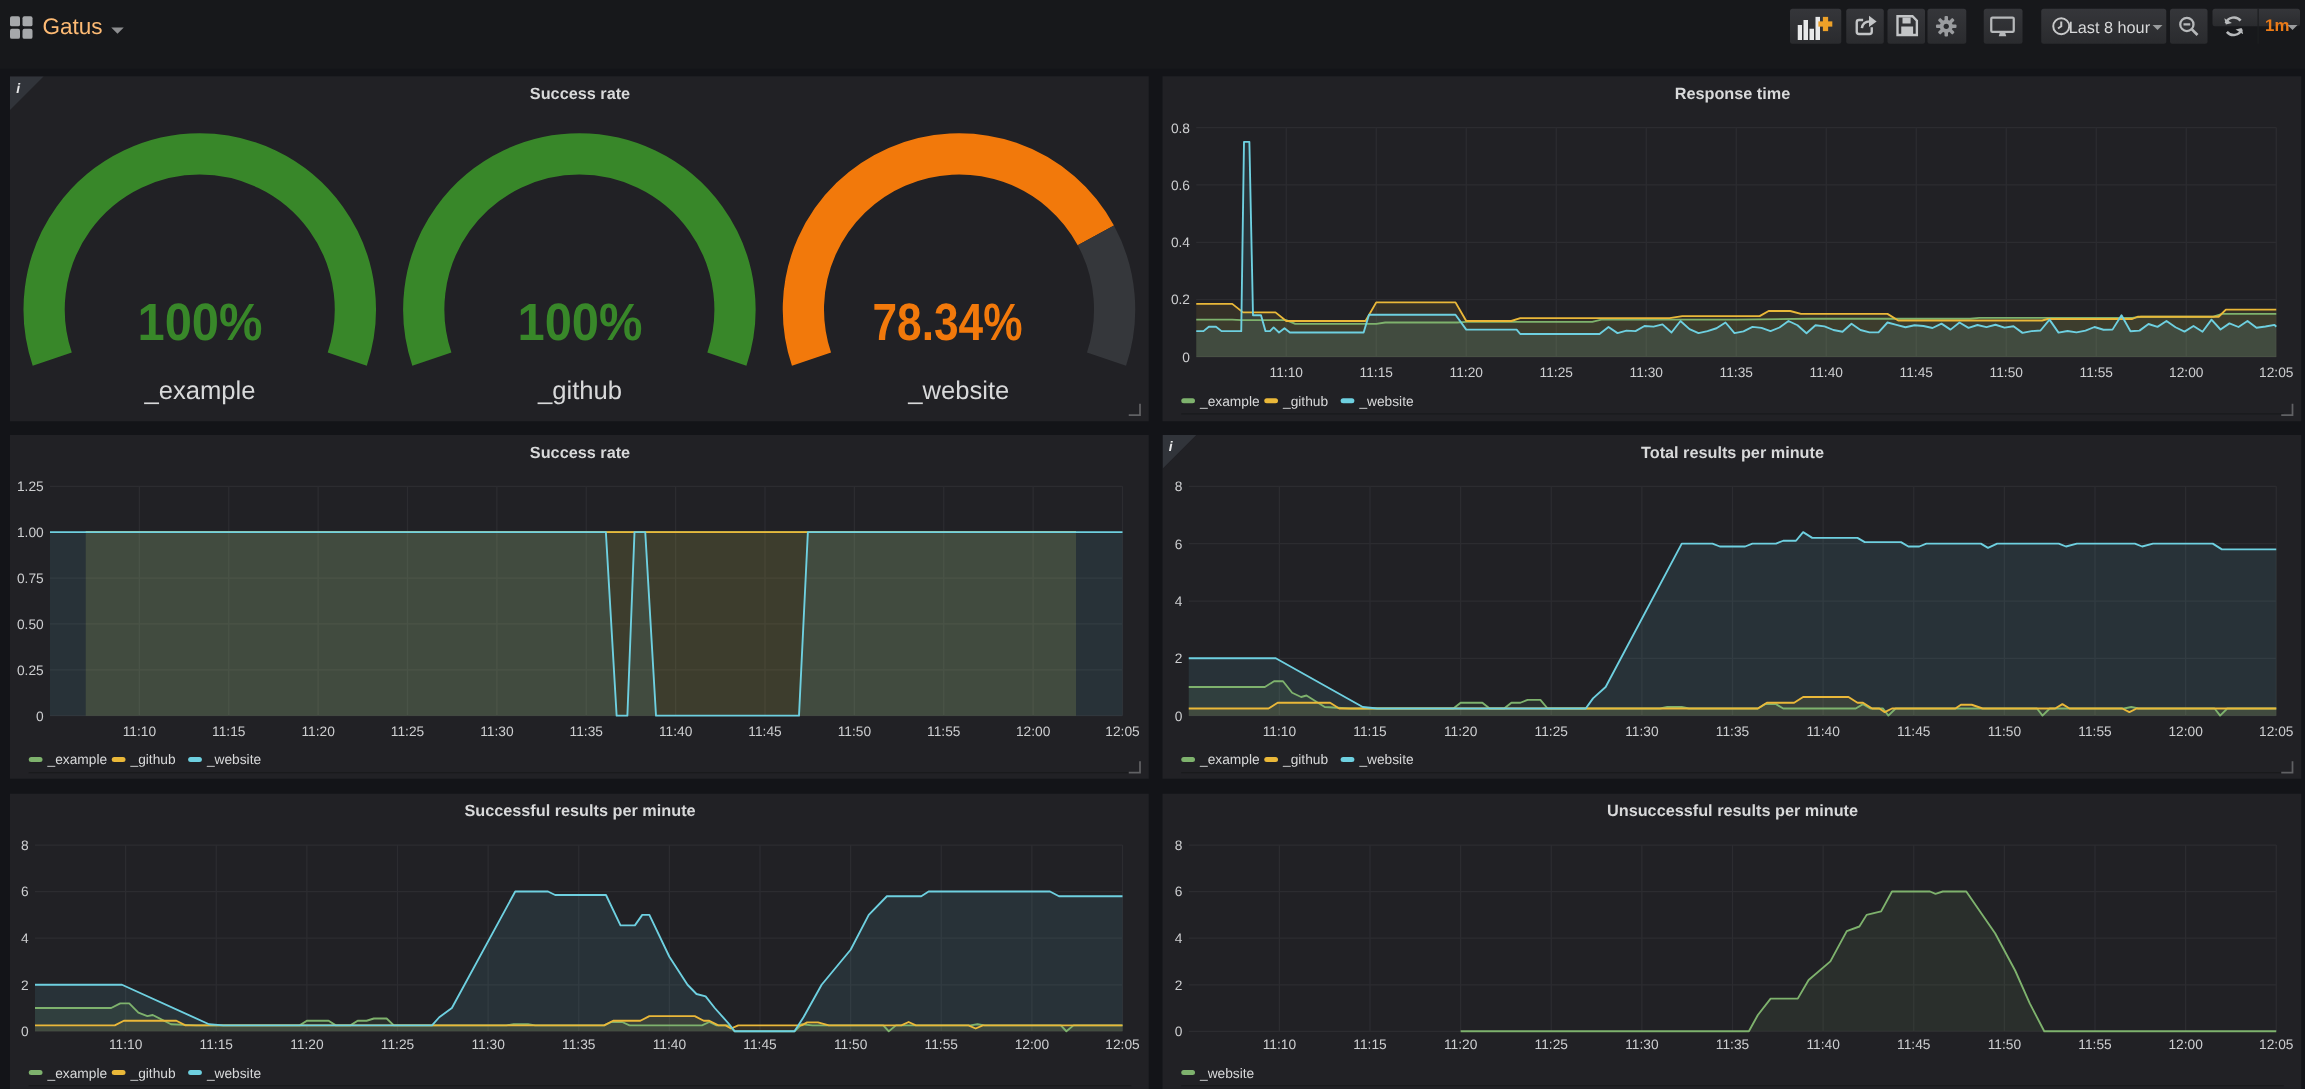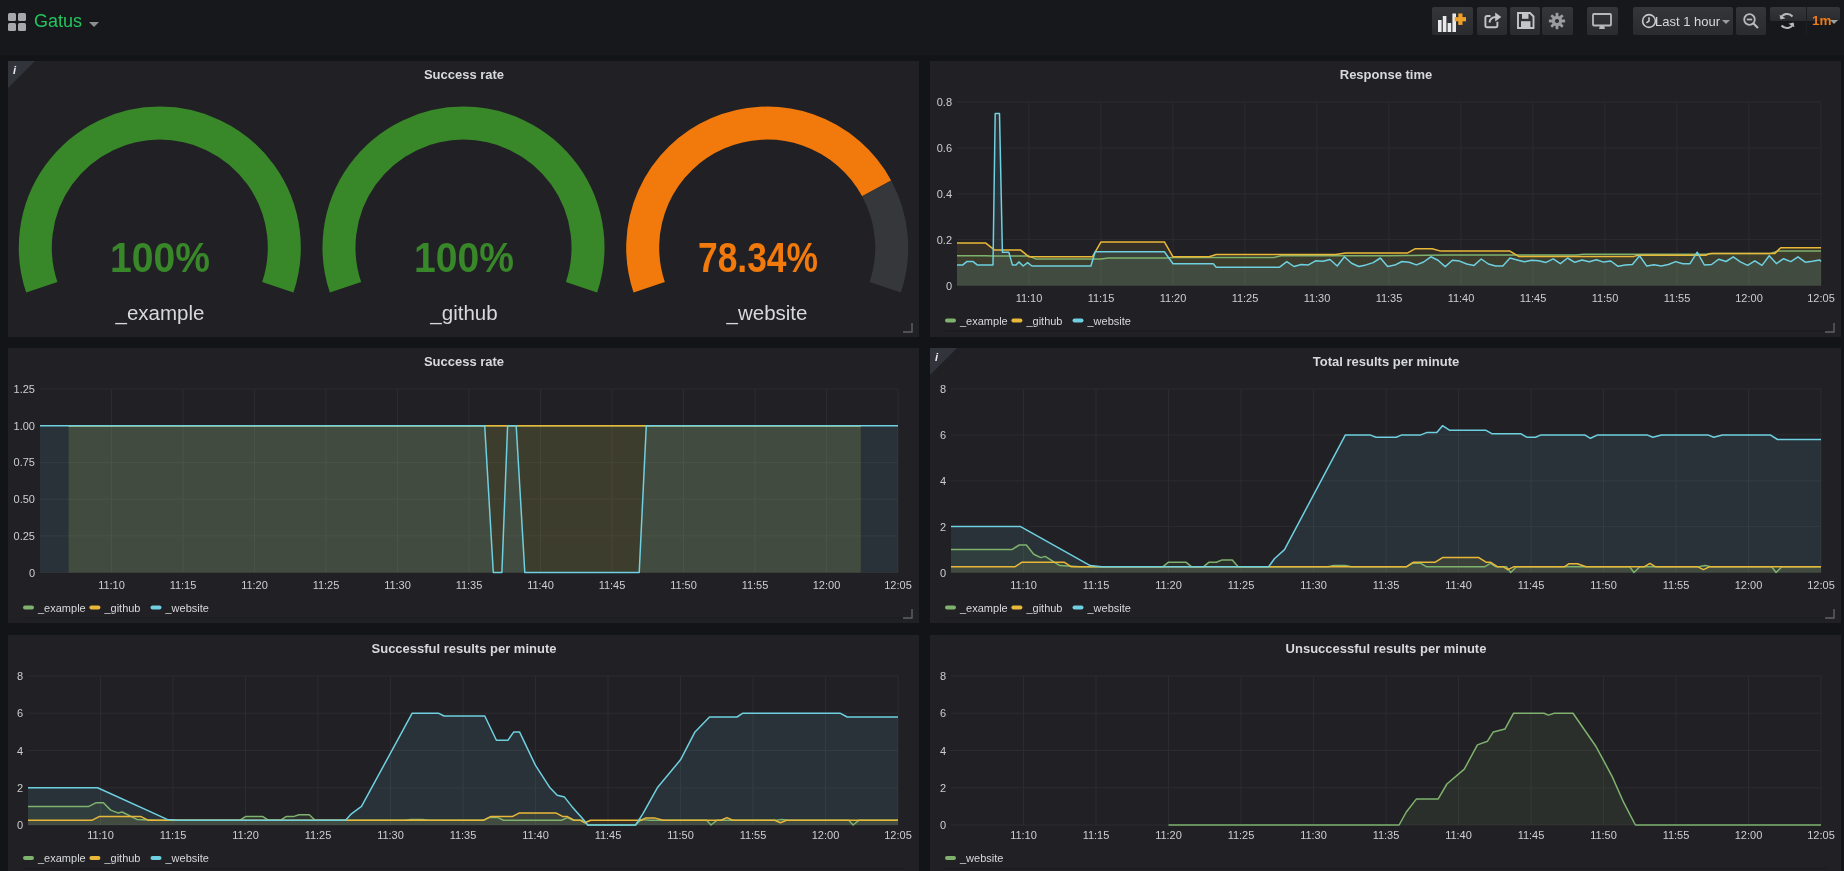--- a/index.html
+++ b/index.html
@@ -1,18 +1,18 @@
 <!DOCTYPE html>
 <html><head><meta charset="utf-8"><style>html,body{margin:0;padding:0;width:1844px;height:871px;background:#131418;font-family:"Liberation Sans",sans-serif;overflow:hidden}div{box-sizing:border-box}svg text{font-family:"Liberation Sans",sans-serif}</style></head><body>
 <div style="position:absolute;left:0;top:0;width:1844px;height:55px;background:#17181b">
     <div style="position:absolute;left:8px;top:13px;width:8px;height:8px;background:#a6a8ab;border-radius:1.5px"></div>
     <div style="position:absolute;left:18px;top:13px;width:8px;height:8px;background:#a6a8ab;border-radius:1.5px"></div>
     <div style="position:absolute;left:8px;top:23px;width:8px;height:8px;background:#a6a8ab;border-radius:1.5px"></div>
     <div style="position:absolute;left:18px;top:23px;width:8px;height:8px;background:#a6a8ab;border-radius:1.5px"></div>
-    <div style="position:absolute;left:34px;top:11px;font-size:18px;color:#22c55e">Gatus</div>
+    <div style="position:absolute;left:34px;top:11px;font-size:18px;color:#fdba74">Gatus</div>
     <div style="position:absolute;left:89px;top:22px;width:0;height:0;border-left:5px solid transparent;border-right:5px solid transparent;border-top:5px solid #8d8e90"></div>
     <div style="position:absolute;top:7px;height:28px;background:linear-gradient(180deg,#35363a,#2a2b2e);border-radius:2px;box-sizing:border-box;left:1432px;width:41px">
       <svg width="28" height="22" viewBox="0 0 28 22" style="position:absolute;left:6px;top:3px">
         <rect x="0" y="10" width="3.6" height="12" fill="#e8e9ea"></rect>
         <rect x="4.8" y="6" width="3.6" height="16" fill="#e8e9ea"></rect>
         <rect x="9.6" y="13" width="3.6" height="9" fill="#e8e9ea"></rect>
         <rect x="14.4" y="3.5" width="3.6" height="18.5" fill="#e8e9ea"></rect>
         <rect x="20.3" y="3.5" width="4.2" height="11.4" fill="#eda128"></rect>
         <rect x="16.7" y="7.1" width="11.4" height="4.2" fill="#eda128"></rect>
       </svg>
@@ -49,21 +49,21 @@
       <svg width="20" height="18" viewBox="0 0 20 18" style="position:absolute;left:5px;top:5px">
         <rect x="1" y="2" width="18" height="11.5" rx="1" fill="none" stroke="#b7b9bb" stroke-width="1.8"></rect>
         <path d="M7,17 h6 l-1,-3.5 h-4 Z" fill="#b7b9bb"></path>
       </svg>
     </div>
     <div style="position:absolute;top:7px;height:28px;background:linear-gradient(180deg,#35363a,#2a2b2e);border-radius:2px;box-sizing:border-box;left:1633px;width:100px">
       <svg width="16" height="16" viewBox="0 0 16 16" style="position:absolute;left:8px;top:6px">
         <circle cx="8" cy="8" r="6.4" fill="none" stroke="#c7c8c9" stroke-width="1.6"></circle>
         <path d="M8,4.2 V8 L5.4,9.8" fill="none" stroke="#c7c8c9" stroke-width="1.6"></path>
       </svg>
-      <div style="position:absolute;left:22px;top:6.5px;font-size:13px;color:#d8d9da">Last 1 hour</div>
+      <div style="position:absolute;left:22px;top:6.5px;font-size:13px;color:#d8d9da">Last 8 hour</div>
       <div style="position:absolute;left:89px;top:13px;width:0;height:0;border-left:4.5px solid transparent;border-right:4.5px solid transparent;border-top:4.5px solid #9a9c9e"></div>
     </div>
     <div style="position:absolute;top:7px;height:28px;background:linear-gradient(180deg,#35363a,#2a2b2e);border-radius:2px;box-sizing:border-box;left:1736px;width:30px">
       <svg width="18" height="18" viewBox="0 0 18 18" style="position:absolute;left:6px;top:5px">
         <circle cx="7.5" cy="7.5" r="5.3" fill="none" stroke="#b7b9bb" stroke-width="1.8"></circle>
         <line x1="4.8" y1="7.5" x2="10.2" y2="7.5" stroke="#b7b9bb" stroke-width="1.8"></line>
         <line x1="11.5" y1="11.5" x2="16" y2="16" stroke="#b7b9bb" stroke-width="2.2"></line>
       </svg>
     </div>
     <div style="position:absolute;top:7px;height:14px;background:linear-gradient(180deg,#35363a,#2a2b2e);border-radius:2px;box-sizing:border-box;left:1770px;width:70px">

